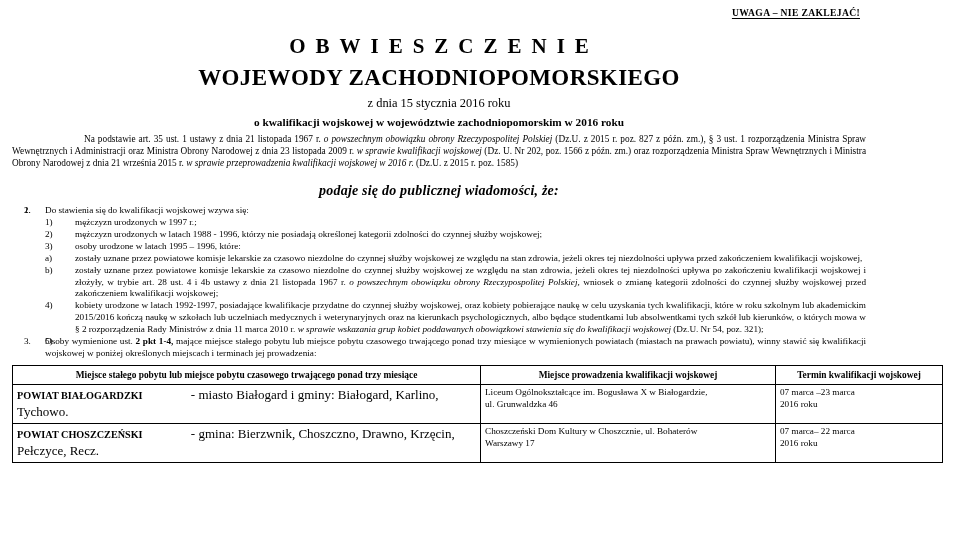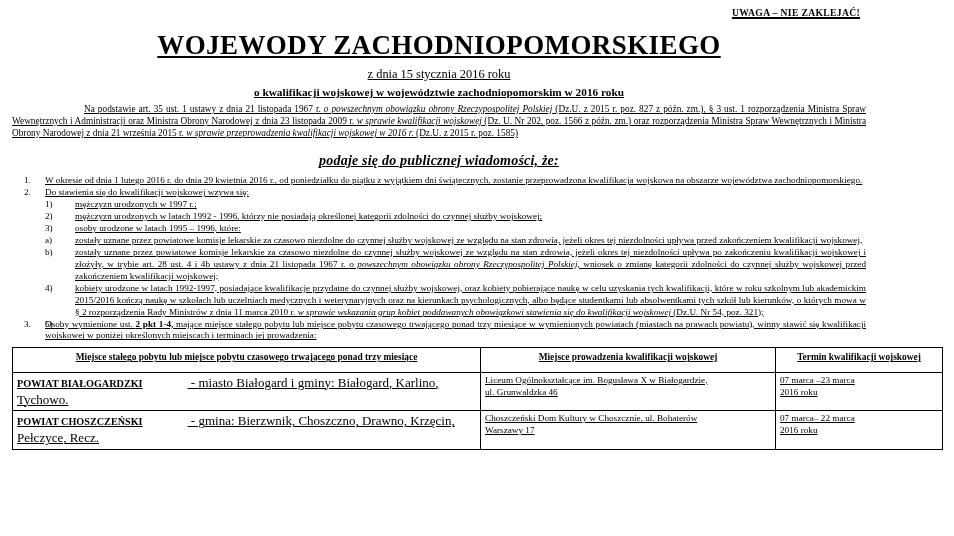--- a/index.html
+++ b/index.html
@@ -15,21 +15,20 @@
     font-family: "Liberation Serif", "DejaVu Serif", serif;
     color: #000000;
     font-size: 9.2px;
     line-height: 1.28;
   }
   .page {
     position: relative;
     width: 878px;
     height: 536px;
     padding: 4px 12px 0 12px;
-    text-decoration: underline;
   }
 
   
   .top-notice {
     text-align: right;
     padding-right: 6px;
     padding-top: 3px;
     height: 20px;
   }
   .top-notice span {
@@ -45,21 +44,21 @@
   .t-obwieszczenie {
     font-weight: bold;
     font-size: 21px;
     letter-spacing: 10px;
     margin-top: 11px;
     margin-left: 10px;
     line-height: 1.1;
   }
   .t-wojewody {
     font-weight: bold;
-    font-size: 27px;
+    font-size: 23px;
     letter-spacing: 0.4px;
     margin-top: 7px;
     line-height: 1.1;
   }
   .t-date {
     font-size: 12.4px;
     margin-top: 6px;
     line-height: 1.15;
   }
   .t-subject {
@@ -139,71 +138,71 @@
     border: 1px solid #000000;
     vertical-align: top;
     padding: 2px 4px 2px 4px;
     font-size: 9.2px;
     line-height: 1.30;
   }
   table.main-table th {
     text-align: center;
     font-weight: bold;
     font-size: 9.4px;
-    padding: 3px 4px 8px 4px;
+    padding: 3px 4px 3px 4px;
   }
   td.c-term { }
   .pw-name { font-weight: bold; font-size: 10.2px; }
   .pw-rest { font-size: 13px; margin-left: 45px; }
   .cell-line2 { display: block; }
   col.c1 { width: 468px; }
   col.c2 { width: 295px; }
   col.c3 { width: 167px; }
   tr.cut td { height: 8px; overflow: hidden; }
 </style>
 </head>
 <body>
 
 <div class="page">
 
   <div class="top-notice">
     <span>UWAGA – NIE ZAKLEJAĆ!</span>
   </div>
 
   <div class="title-block">
+    <div class="t-obwieszczenie">OBWIESZCZENIE</div>
     <div class="t-wojewody">WOJEWODY ZACHODNIOPOMORSKIEGO</div>
     <div class="t-date">z dnia 15 stycznia 2016 roku</div>
     <div class="t-subject">o kwalifikacji wojskowej w województwie zachodniopomorskim w 2016 roku</div>
   </div>
 
   <div class="legal">
     <span class="legal-lead">Na podstawie art. 35 ust. 1 ustawy z dnia 21 listopada 1967 r. </span><em>o powszechnym obowiązku obrony Rzeczypospolitej Polskiej</em><span> (Dz.U. z 2015 r. poz. 827 z późn. zm.), § 3 ust. 1 rozporządzenia Ministra Spraw Wewnętrznych i Administracji oraz Ministra Obrony Narodowej z dnia 23 listopada 2009 r. </span><em>w sprawie kwalifikacji wojskowej</em><span> (Dz. U. Nr 202, poz. 1566 z późn. zm.) oraz rozporządzenia Ministra Spraw Wewnętrznych  i Ministra Obrony Narodowej z dnia 21 września 2015 r. </span><em>w sprawie przeprowadzenia kwalifikacji wojskowej w 2016 r.</em><span>  (Dz.U. z 2015 r. poz. 1585)</span>
   </div>
 
   <div class="publish">podaje się do publicznej wiadomości, że:</div>
 
   <ol class="lvl1">
 
     <li>
       <span class="mark">1.</span>
-      <span>W okresie od dnia 1 lutego 2016 r. do dnia 29 kwietnia 2016 r., od poniedziałku do piątku z wyjątkiem dni świątecznych, zostanie przeprowadzona kwalifikacja wojskowa na obszarze województwa zachodniopomorskiego.</span>
     </li>
 
     <li>
       <span class="mark">2.</span>
       <span>Do stawienia się do kwalifikacji wojskowej wzywa się:</span>
 
       <ol class="lvl2">
         <li>
           <span class="mark">1)</span>
           <span>mężczyzn urodzonych w 1997 r.;</span>
         </li>
         <li>
           <span class="mark">2)</span>
-          <span> mężczyzn  urodzonych w latach 1992 - 1996,  którzy nie posiadają określonej kategorii zdolności do czynnej służby wojskowej;</span>
+          <span> mężczyzn  urodzonych w latach 1988 - 1996,  którzy nie posiadają określonej kategorii zdolności do czynnej służby wojskowej;</span>
         </li>
         <li>
           <span class="mark">3)</span>
           <span>osoby urodzone w latach 1995 – 1996, które:</span>
         </li>
         <li>
           <span class="mark">a)</span>
           <span>zostały uznane przez powiatowe komisje lekarskie za czasowo niezdolne do czynnej służby wojskowej ze względu na stan zdrowia, jeżeli okres tej niezdolności upływa przed zakończeniem kwalifikacji wojskowej,</span>
         </li>
         <li>

